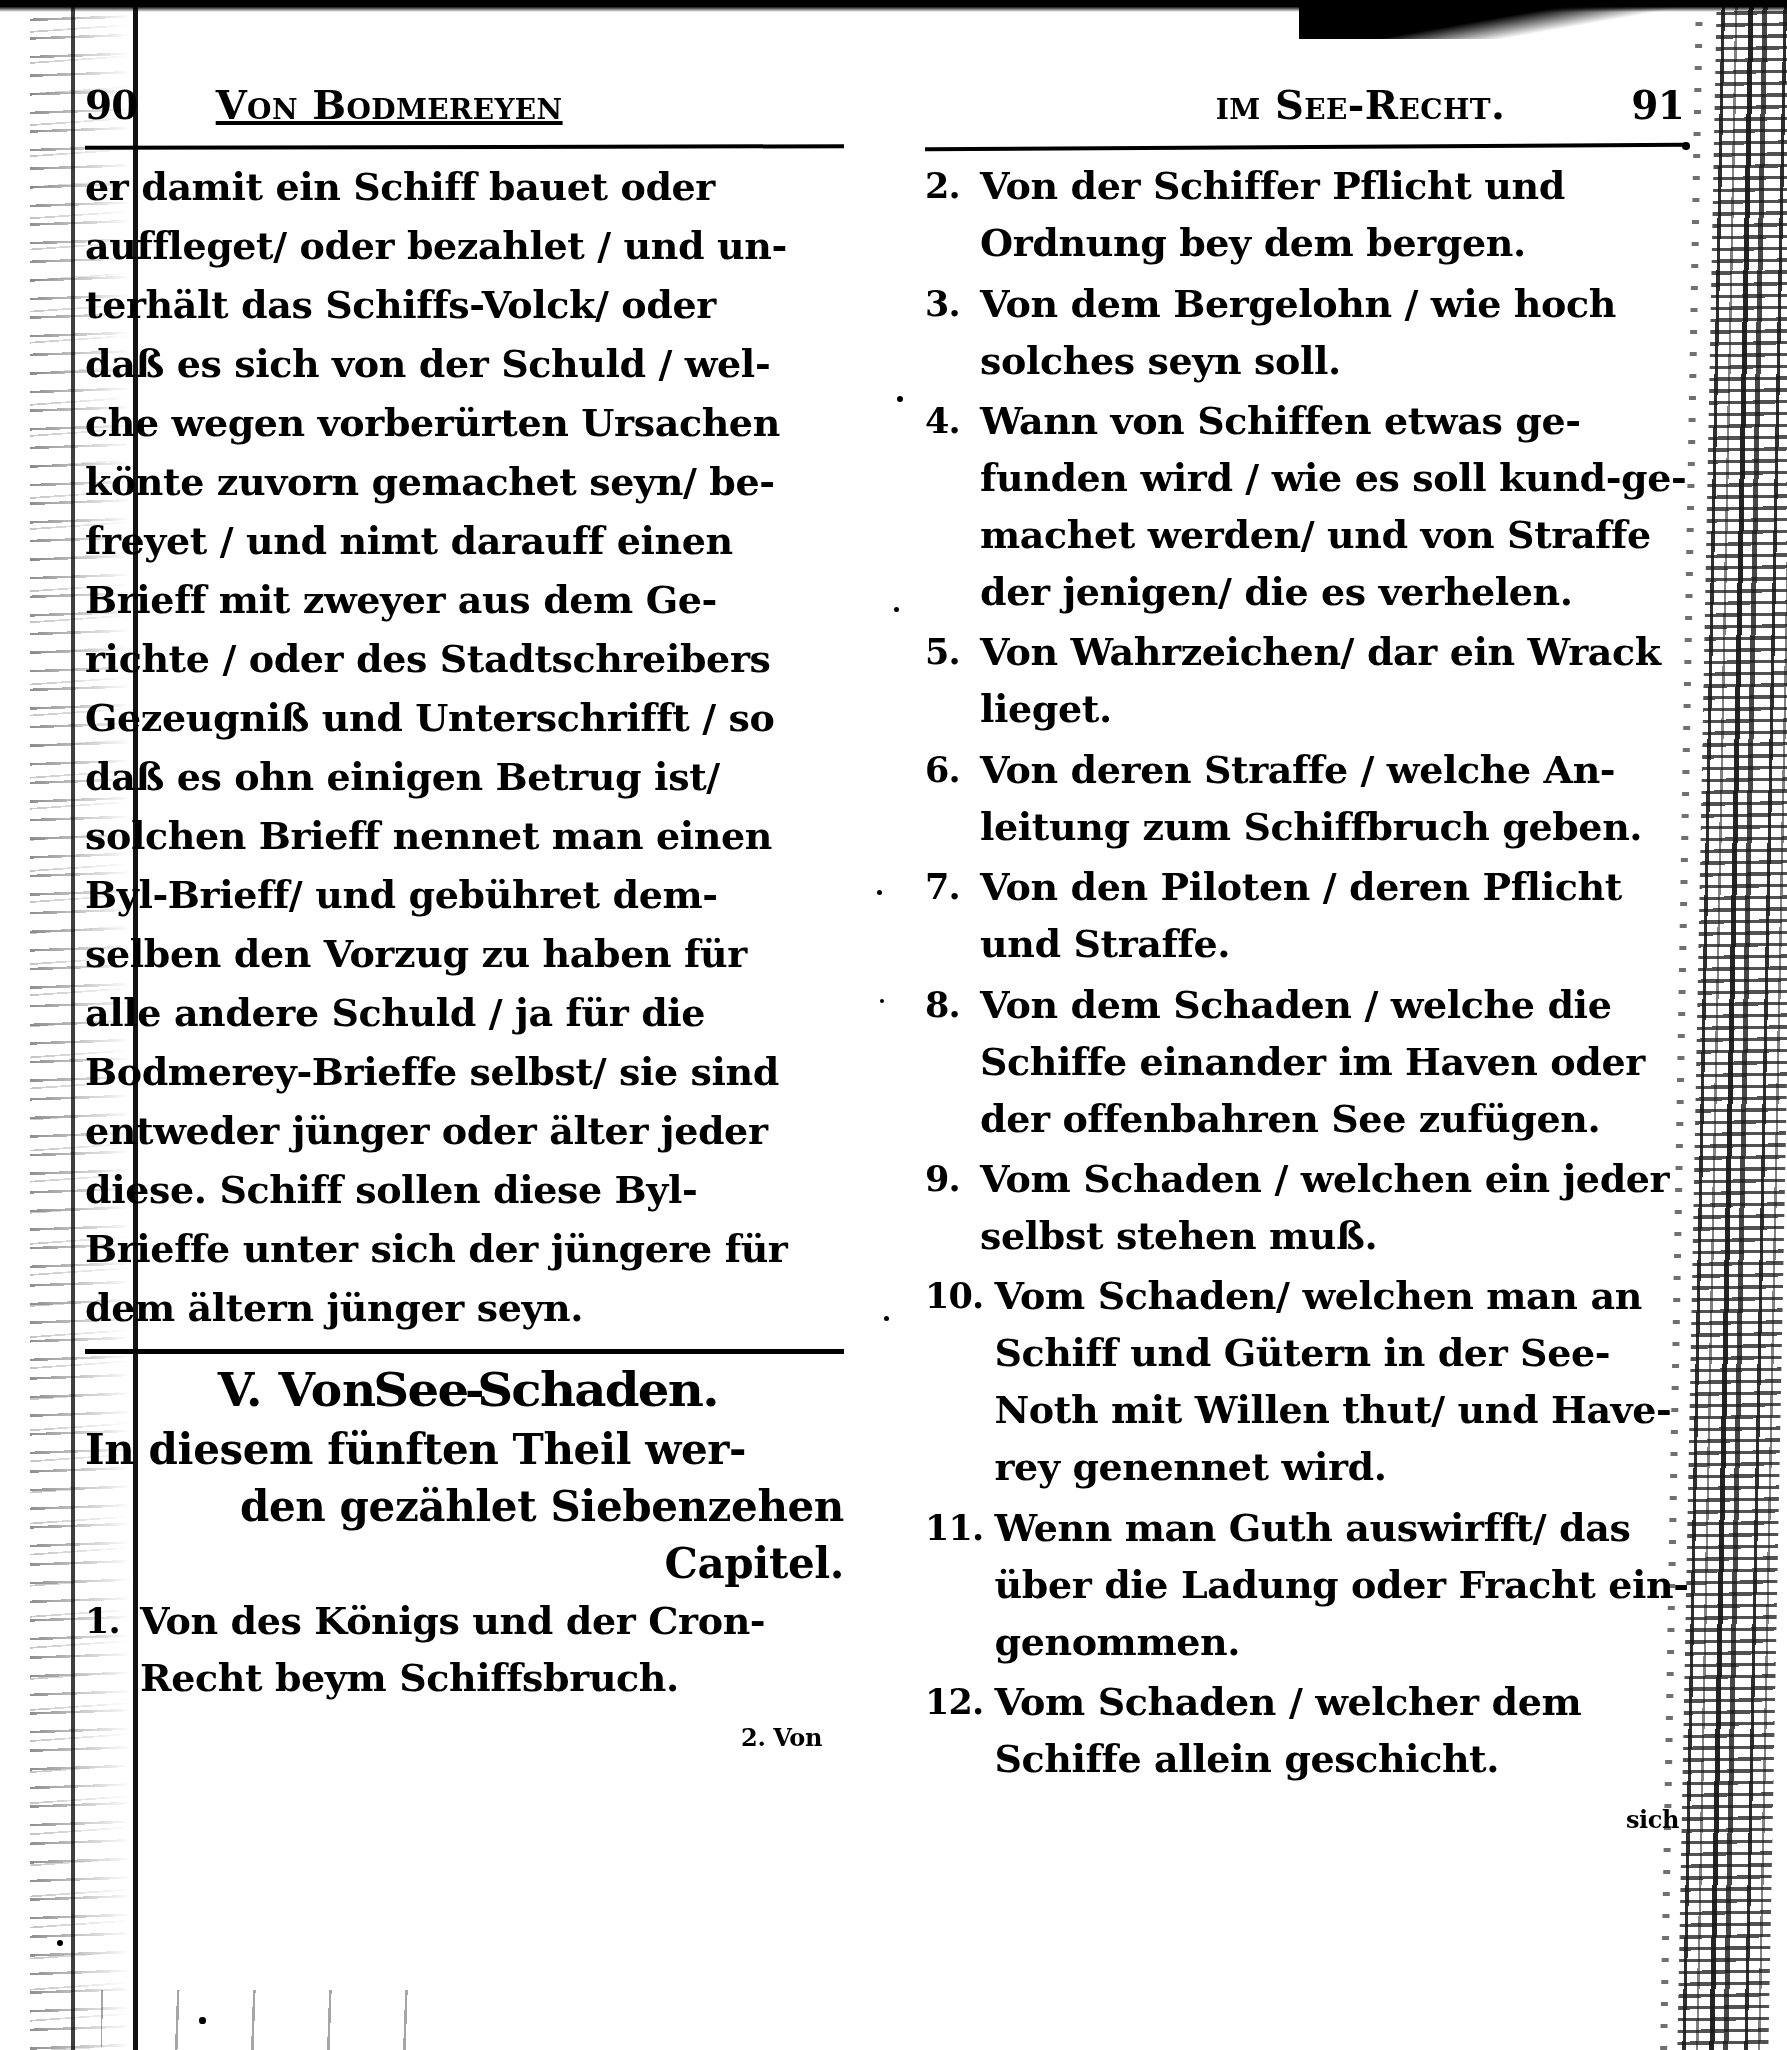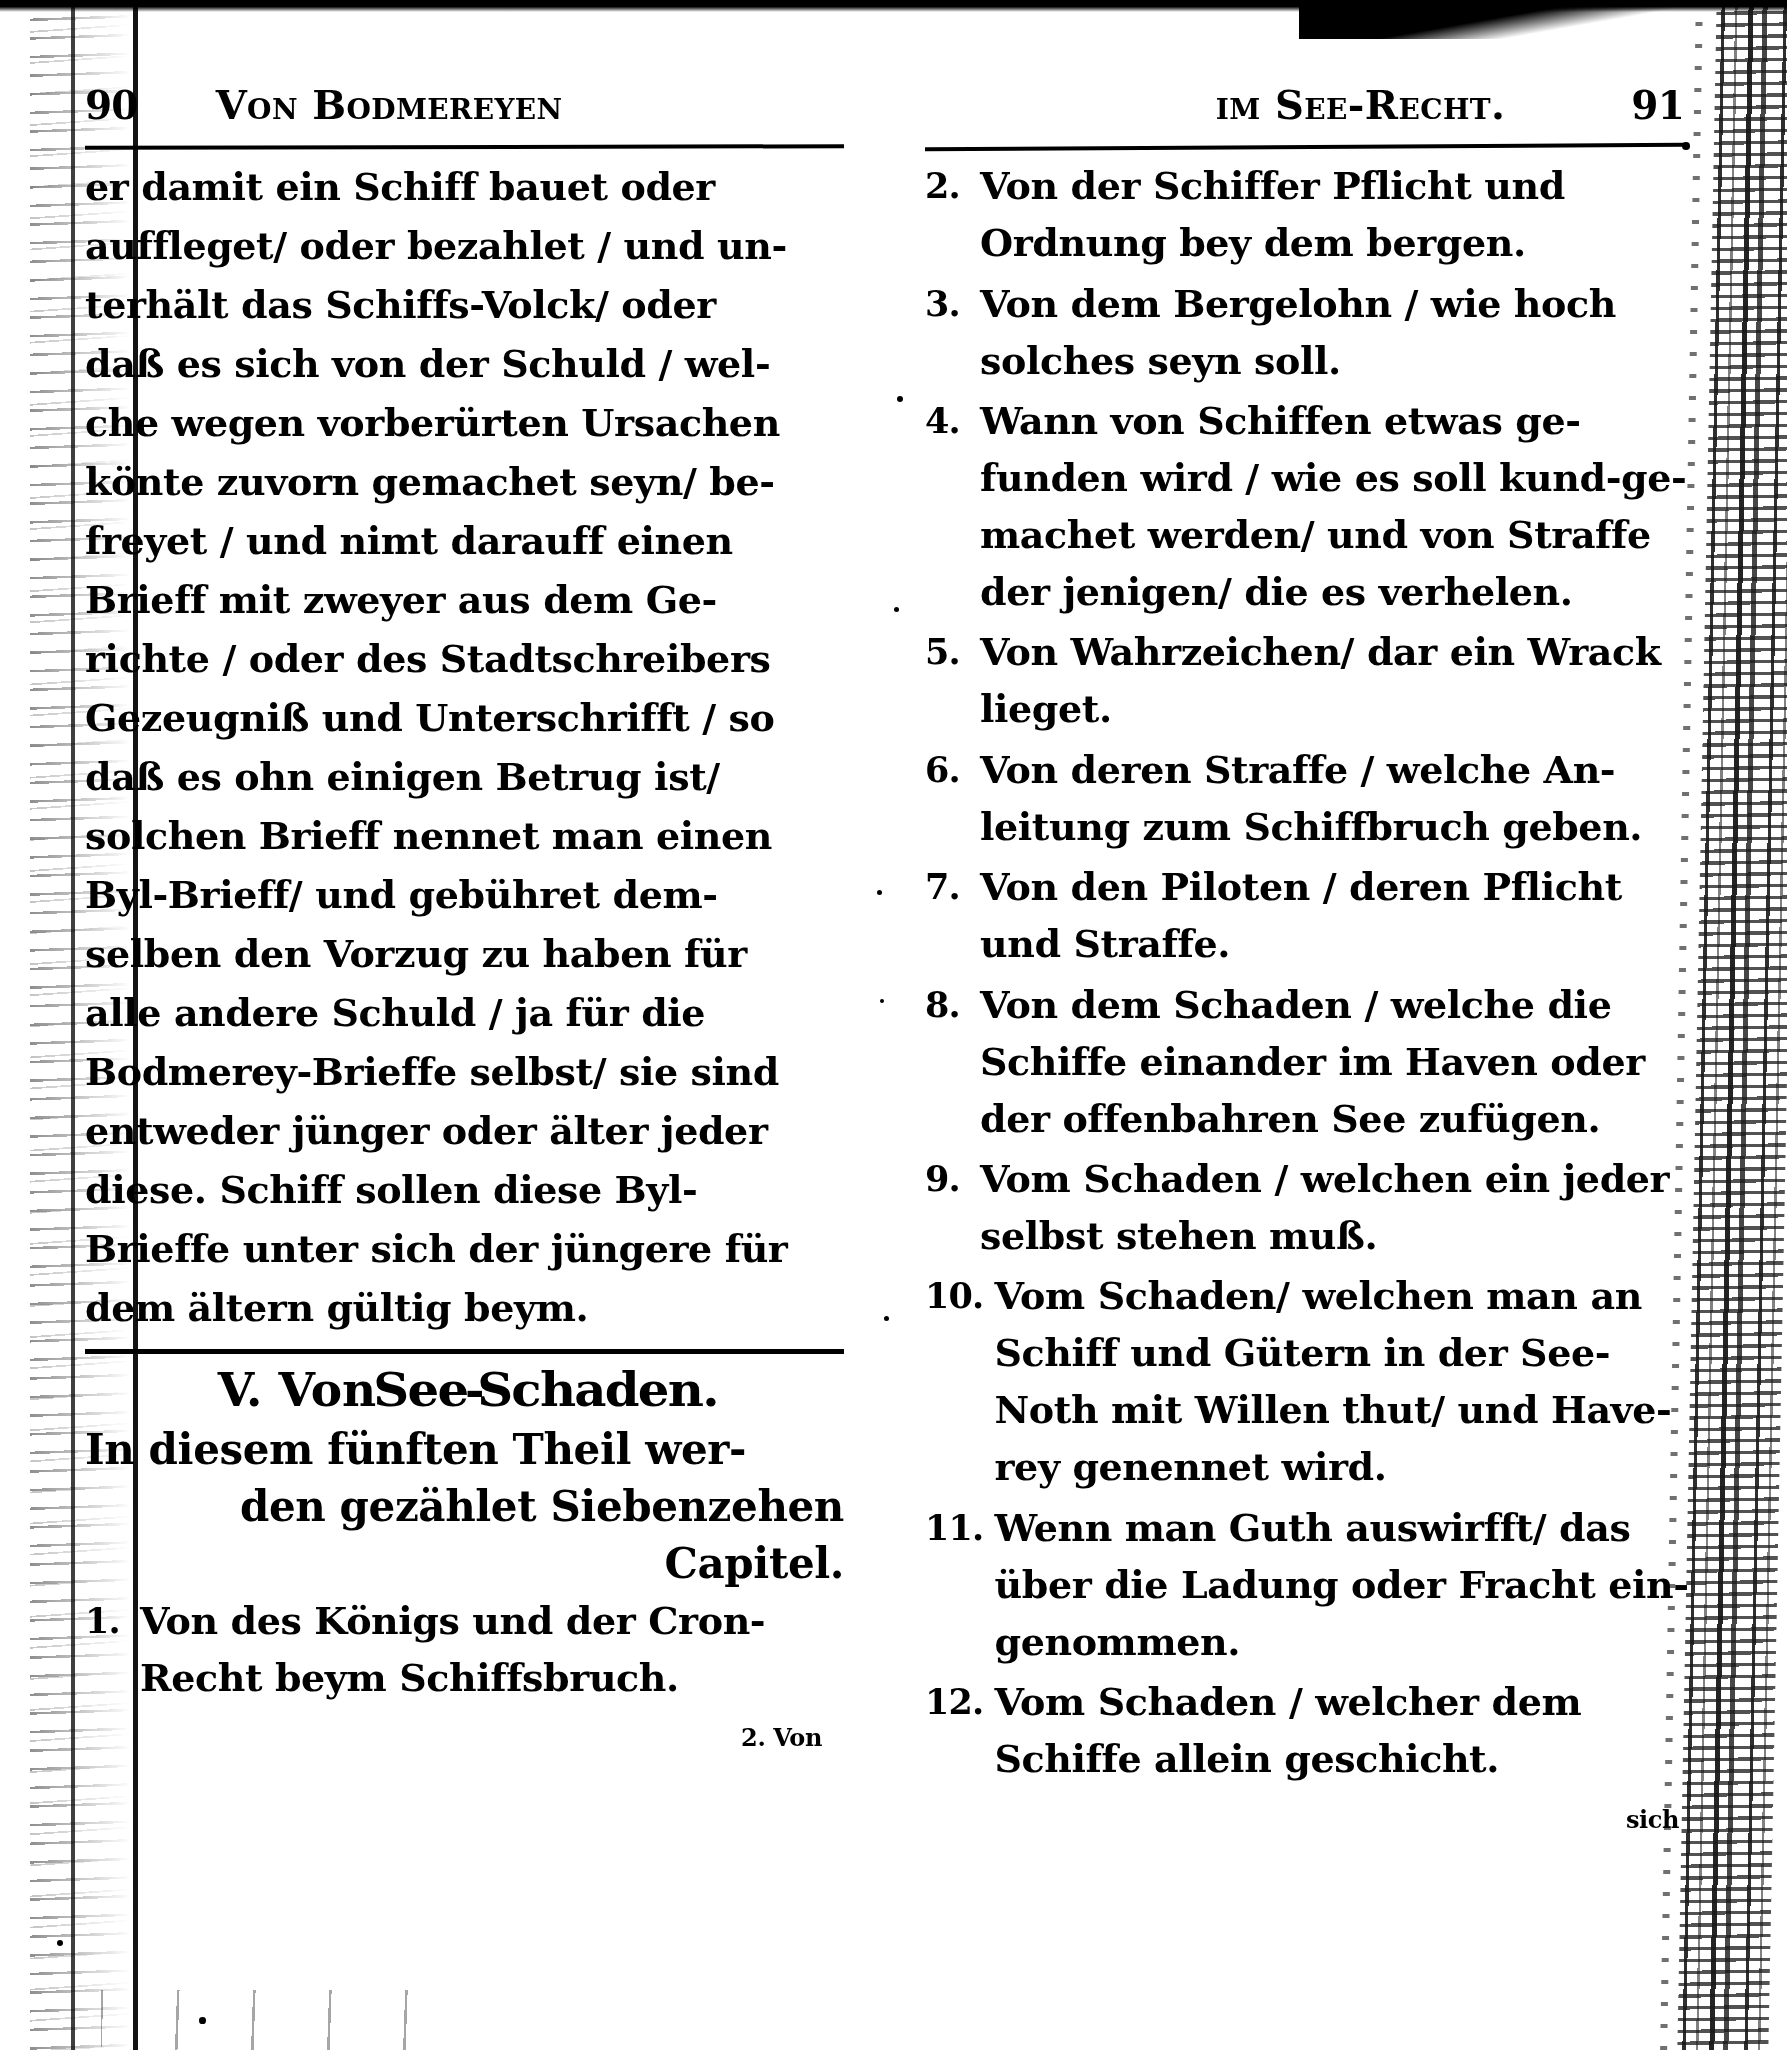--- a/index.html
+++ b/index.html
@@ -114,21 +114,21 @@
     font-size: 39px;
     letter-spacing: -0.8px;
   }
   .head-title {
     font-size: 40px;
     font-weight: 700;
     letter-spacing: 0.4px;
     font-family: "DejaVu Serif", "Liberation Serif", serif;
     font-variant: small-caps;
   }
-  #head-left .head-title  { margin-left: 78px; }
+  #head-left .head-title  { margin-left: 78px; text-decoration: underline; }
   #head-right .head-title { margin-right: 126px; }
 
   .rule {
     height: 4.2px;
     background: #000;
     margin: 1.7px 0 8.4px 0;
     transform: rotate(-0.12deg);
   }
   #rule-right { transform: rotate(-0.35deg); }
 
@@ -255,21 +255,21 @@
         <span class="line">Gezeugniß und Unterschrifft / so</span>
         <span class="line">daß es ohn   einigen  Betrug ist/</span>
         <span class="line">solchen Brieff nennet  man  einen</span>
         <span class="line">Byl-Brieff/ und gebühret dem-</span>
         <span class="line">selben den Vorzug zu  haben  für</span>
         <span class="line">alle andere  Schuld /  ja für  die</span>
         <span class="line">Bodmerey-Brieffe selbst/ sie sind</span>
         <span class="line">entweder jünger oder  älter jeder</span>
         <span class="line">diese.    Schiff  sollen diese Byl-</span>
         <span class="line">Brieffe unter sich der jüngere für</span>
-        <span class="line">dem ältern gültig beym.</span>
+        <span class="line">dem ältern jünger seyn.</span>
       </div>
 
       <div id="section-rule"></div>
 
       <div class="blackletter" id="section-title">
         <span>V. Von</span><span class="orn">See</span><span>-</span><span class="orn">Schaden.</span>
       </div>
 
       <div class="blackletter sec-sub" id="sec-sub-1">In diesem fünften Theil wer-</div>
       <div class="blackletter sec-sub">den gezählet  Siebenzehen</div>

